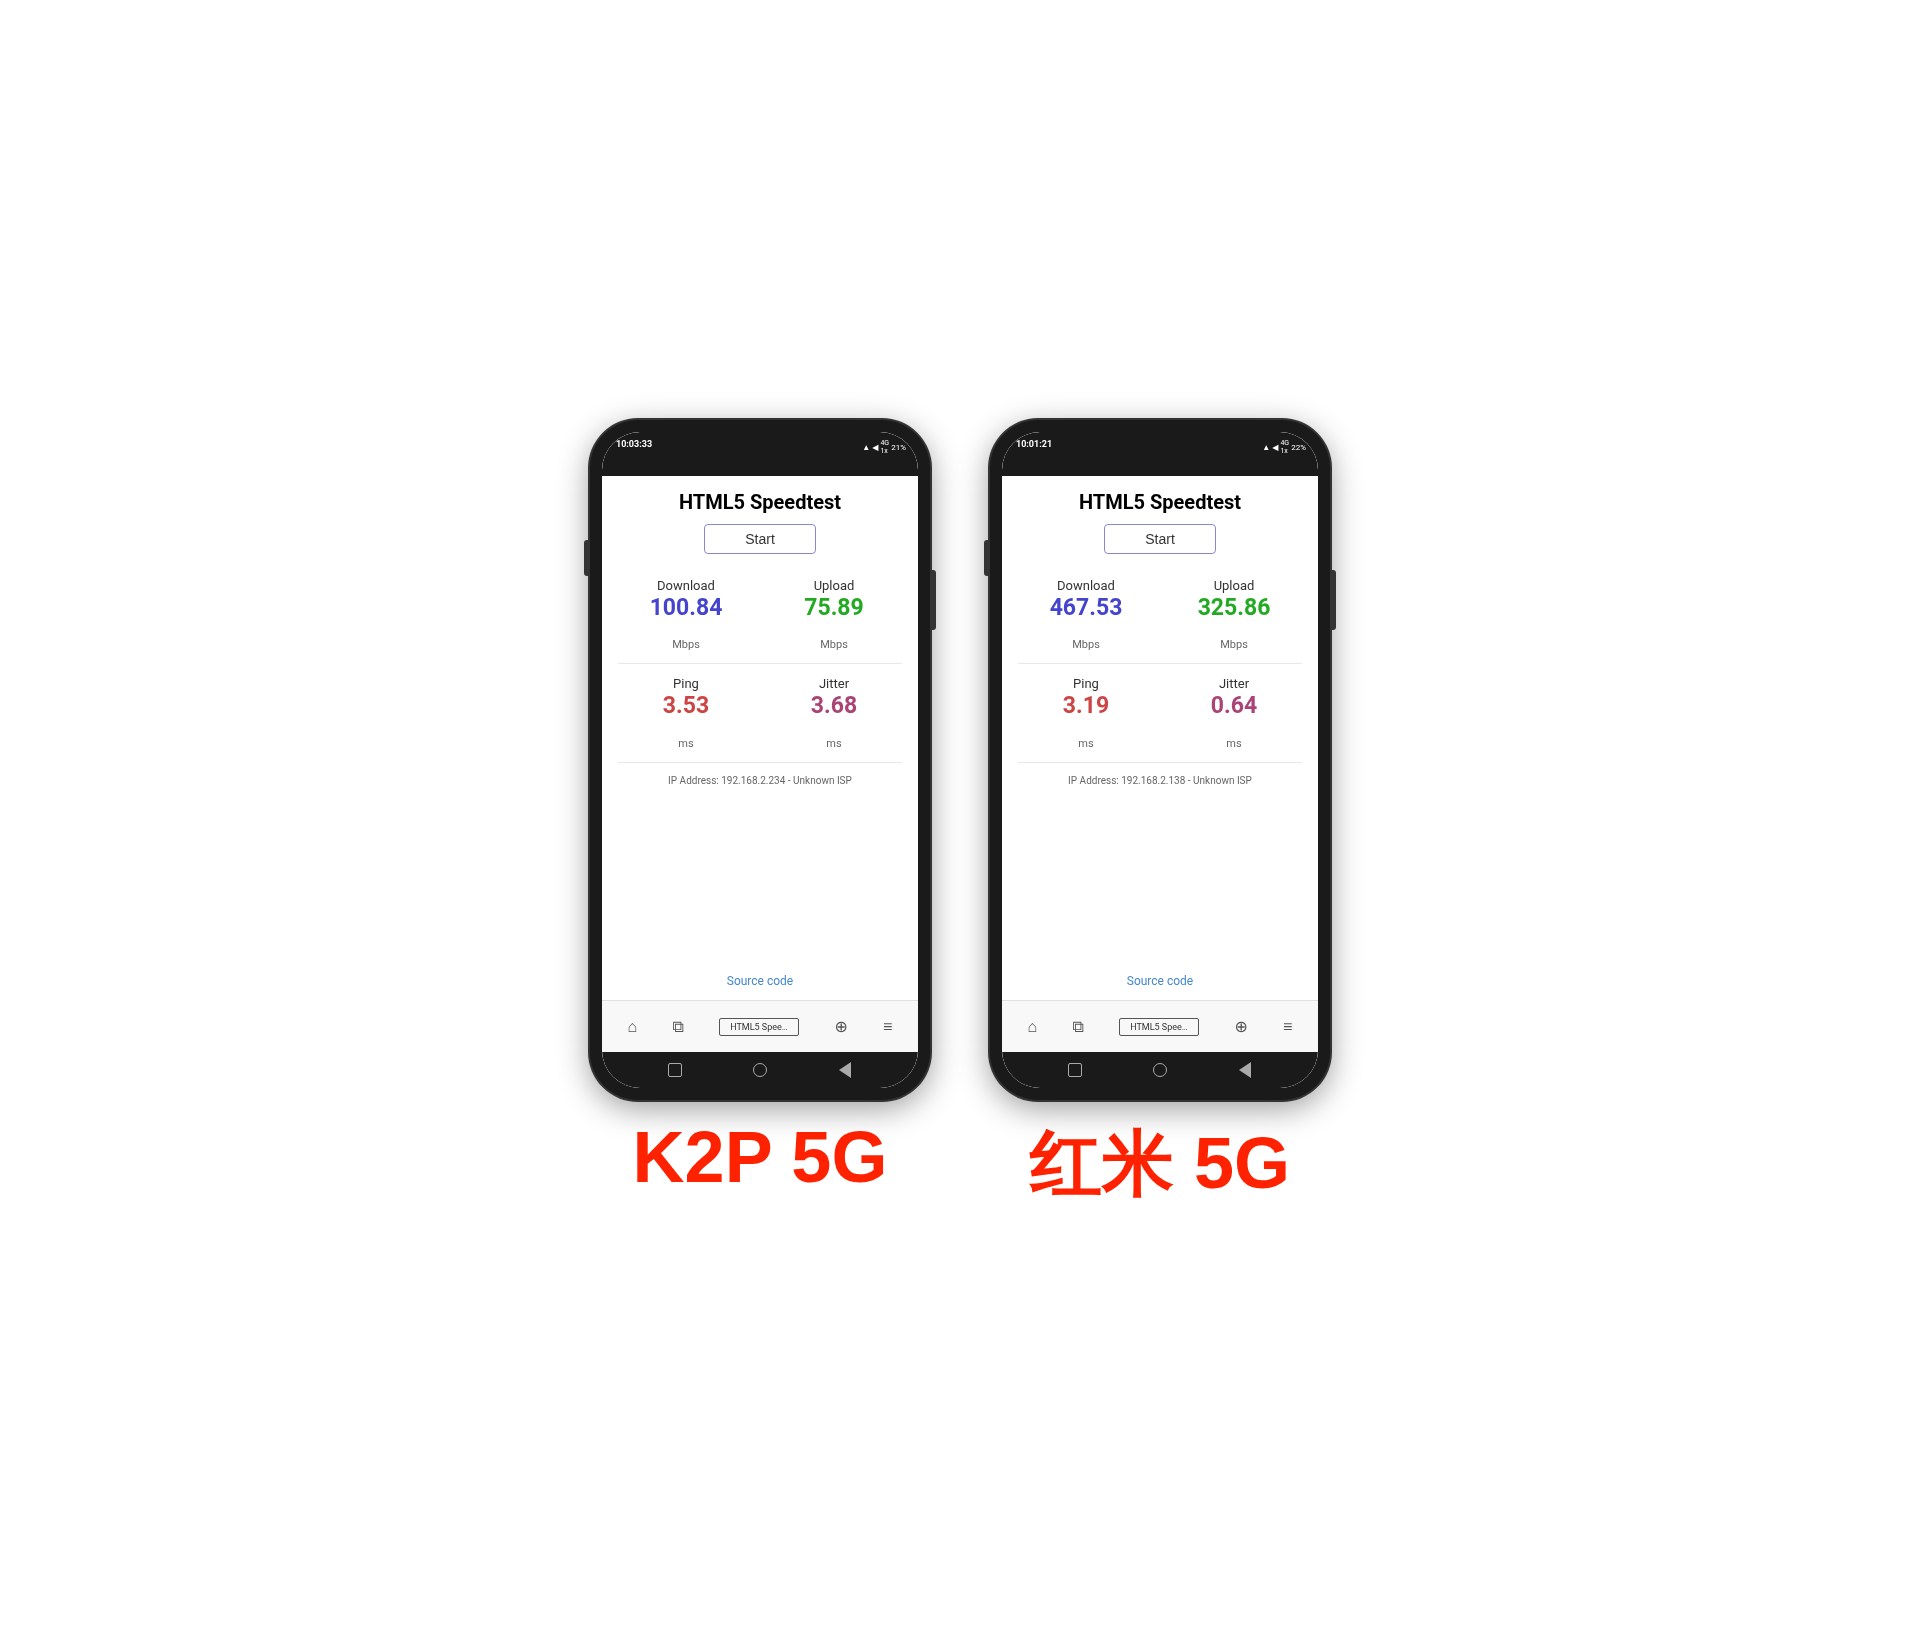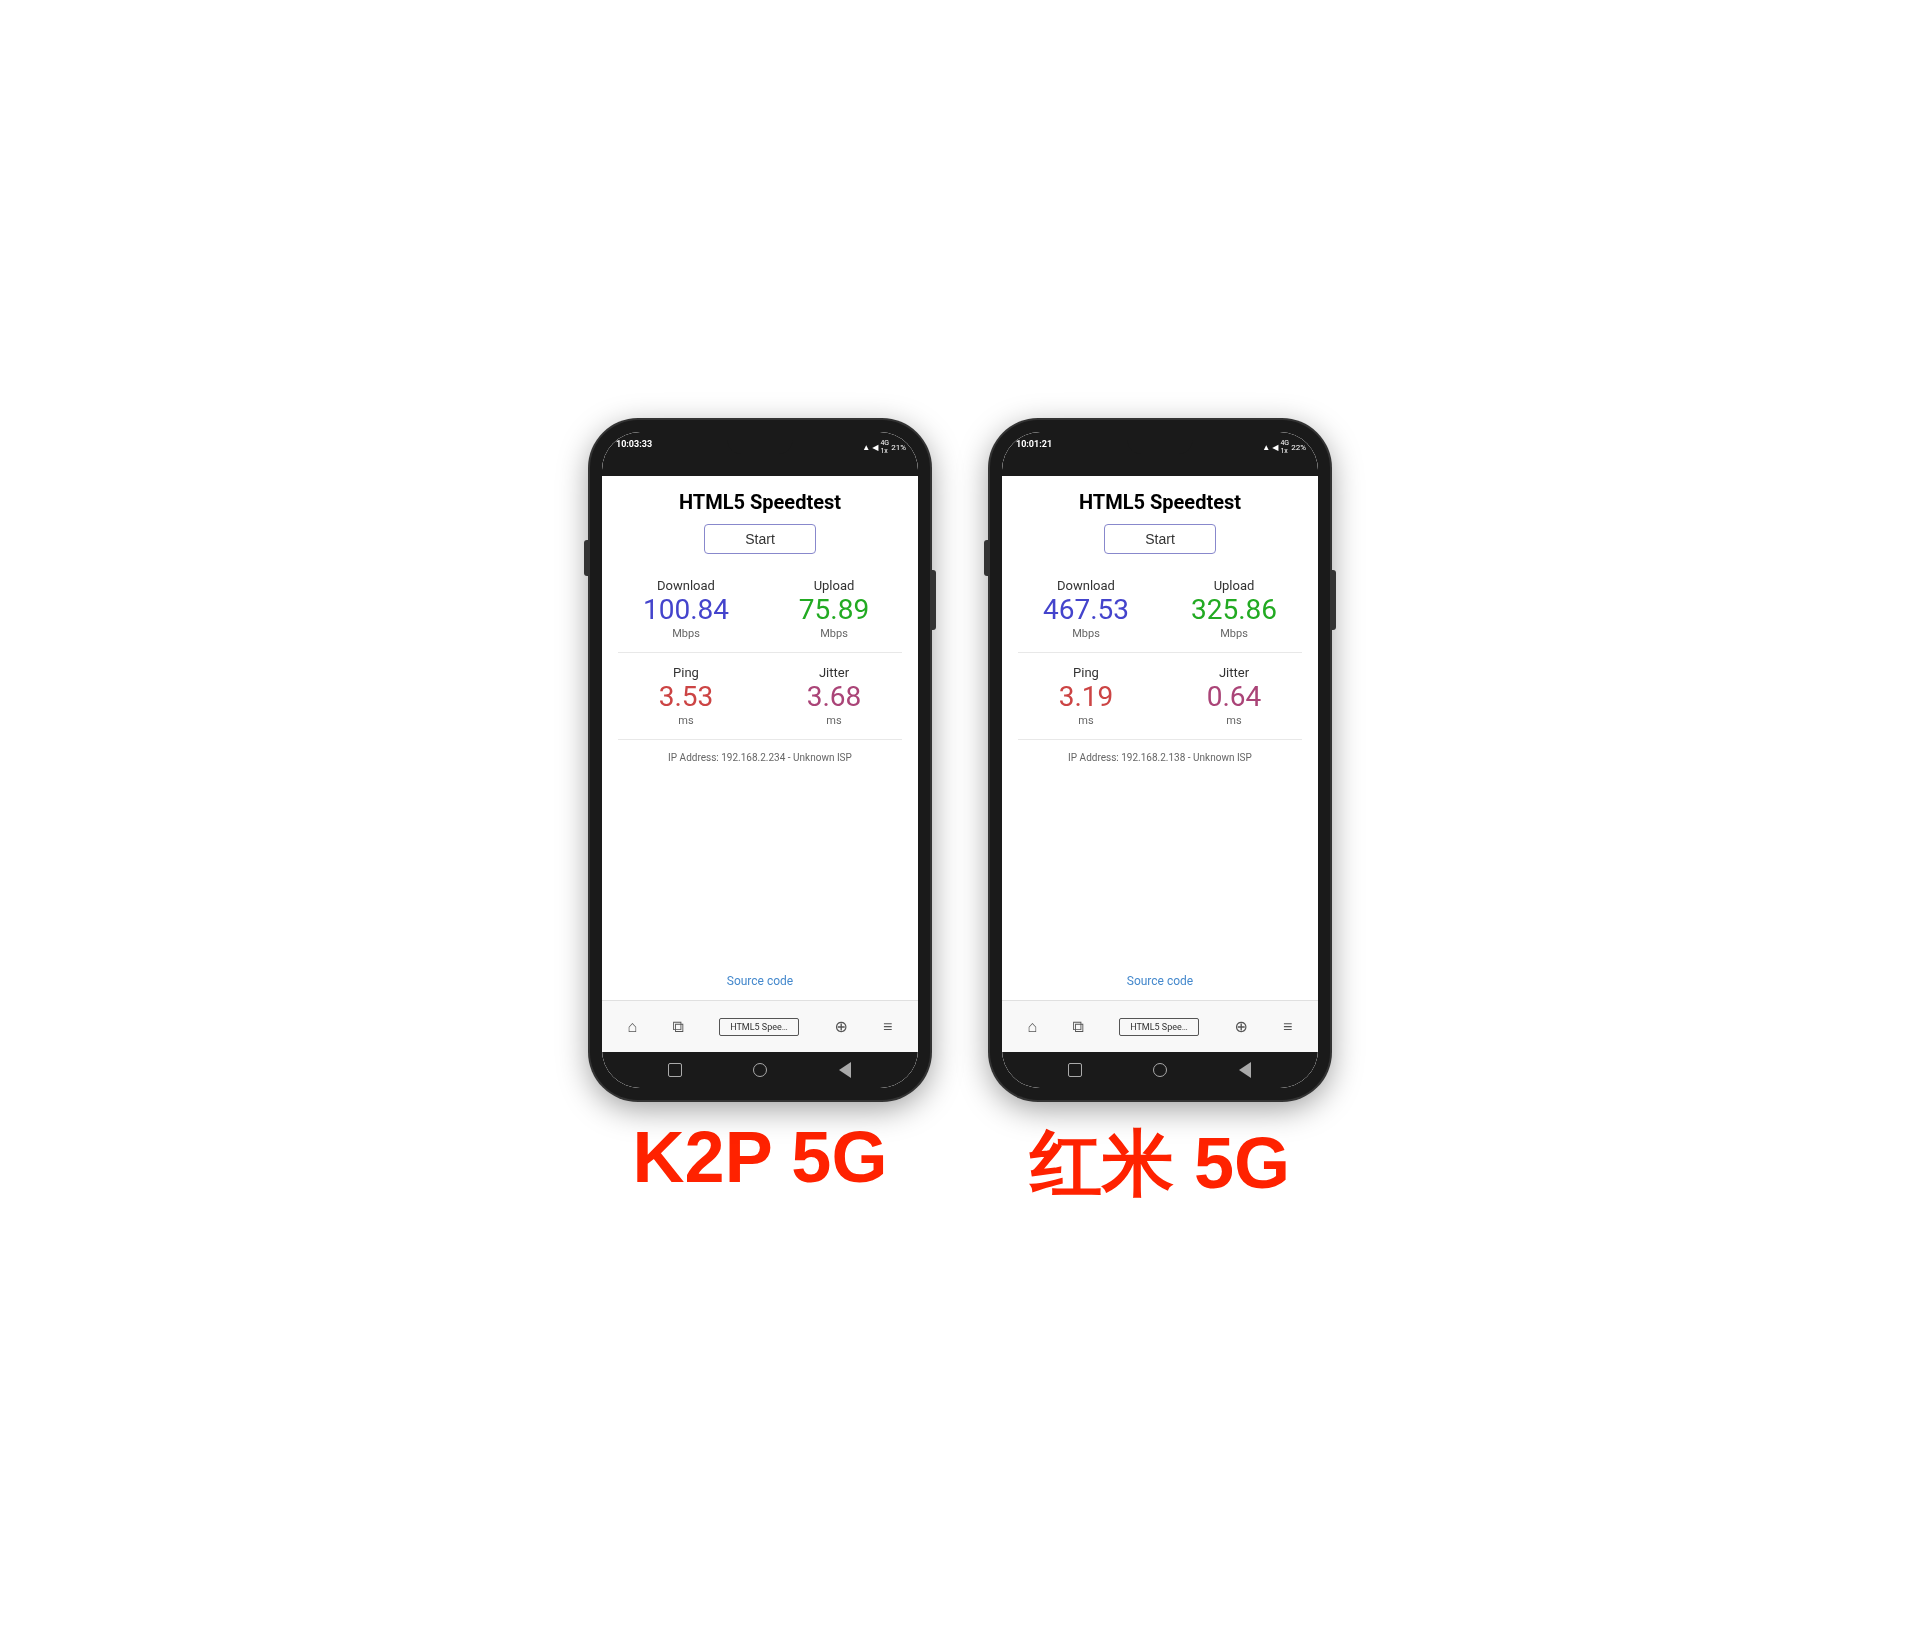--- a/index.html
+++ b/index.html
@@ -100,28 +100,28 @@
     .metric-item {
       text-align: center;
       padding: 8px 4px;
     }
     .metric-label {
       font-size: 13px;
       color: #333;
       margin-bottom: 2px;
     }
     .metric-value {
-      font-size: 28px;
-      font-weight: 400;
+      font-size: 23px;
+      font-weight: 700;
       line-height: 1.1;
     }
     .metric-unit {
       font-size: 11px;
       color: #666;
-      margin-top: 1px;
+      margin-top: 18px;
     }
     .download-val { color: #4444cc; }
     .upload-val { color: #22aa22; }
     .ping-val { color: #cc4444; }
     .jitter-val { color: #aa4477; }
     .divider {
       height: 1px;
       background: #e8e8e8;
       margin: 4px 16px;
     }

